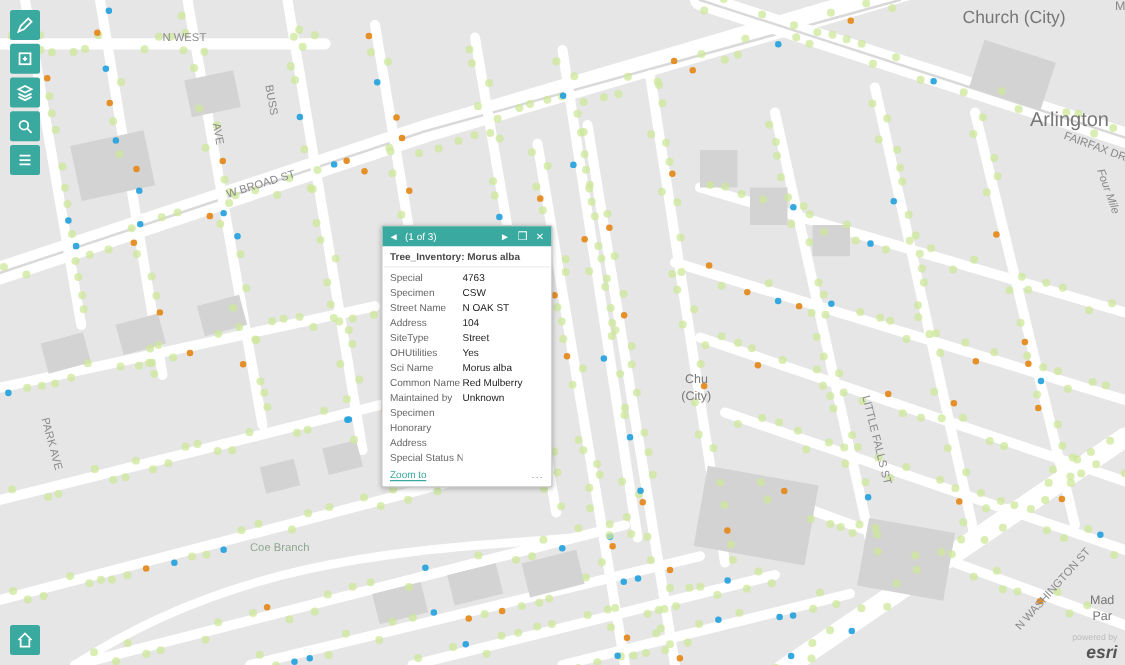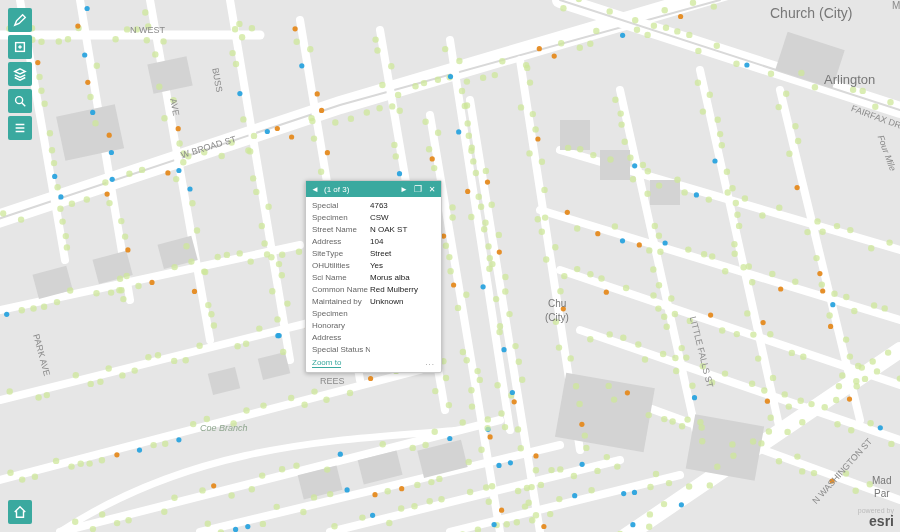--- a/index.html
+++ b/index.html
@@ -6,21 +6,21 @@
     font-family:"Segoe UI",Arial,sans-serif; font-size:11px; color:#4a4a4a; }
   .map { position:relative; width:900px; height:532px; background:#e6e6e6; }
   .street-label { position:absolute; font-size:9px; color:#8a8a8a; white-space:nowrap; pointer-events:none; }
   .toolbar{position:absolute;top:8px;left:8px;display:flex;flex-direction:column;gap:3px;z-index:40}
   .tool{width:24px;height:24px;background:#3aa99f;border-radius:2px;display:flex;align-items:center;justify-content:center;cursor:pointer}
   .tool svg{width:14px;height:14px;stroke:#fff;fill:none;stroke-width:1.6}
   .home-btn{position:absolute;bottom:8px;left:8px;width:24px;height:24px;background:#3aa99f;border-radius:2px;display:flex;align-items:center;justify-content:center;cursor:pointer;z-index:40}
   .home-btn svg{width:14px;height:14px;stroke:#fff;fill:none;stroke-width:1.6}
   .esri{position:absolute;right:6px;bottom:4px;z-index:40;text-align:right;line-height:1}
   .esri .p{font-size:7px;color:#bbb}
-  .esri .l{font-size:14px;font-weight:bold;color:#555;}
+  .esri .l{font-size:14px;font-weight:bold;color:#555;font-style:italic}
   .popup{position:absolute;left:305px;top:180px;width:135px;background:#fff;border:1px solid #c8c8c8;border-radius:2px;box-shadow:0 1px 4px rgba(0,0,0,.25);z-index:50;font-size:8px}
   .phead{background:#3aa99f;color:#fff;display:flex;align-items:center;height:16px;padding:0 4px;gap:4px}
   .phead .pager{flex:1;font-size:8px}
   .phead .ic{width:10px;display:flex;justify-content:center;cursor:pointer}
   .ptitle{font-weight:bold;padding:4px 6px 3px;font-size:8px;border-bottom:1px solid #eee;white-space:nowrap;overflow:hidden;text-overflow:ellipsis}
   .pbody{padding:2px 6px 0;max-height:160px;overflow:hidden}
   .row{display:flex;padding:1.5px 0;font-size:8px}
   .row .k{width:58px;color:#666;white-space:nowrap;overflow:hidden}
   .row .v{flex:1;color:#222;white-space:nowrap;overflow:hidden}
   .pfoot{display:flex;align-items:flex-start;justify-content:space-between;padding:3px 6px 4px;font-size:8px}
@@ -744,27 +744,27 @@
         <circle cx="528.7" cy="502.7" r="3.2" fill="#cde79a" fill-opacity="0.75"></circle>
         <circle cx="532.2" cy="520.2" r="3.2" fill="#cde79a" fill-opacity="0.75"></circle>
         <circle cx="543.9" cy="526.5" r="2.6" fill="#e58a1f" fill-opacity="0.95"></circle>
       </g>
 
     <circle cx="382" cy="200" r="4.5" fill="#2aa3de" stroke="#fff" stroke-width="1.5"></circle>
   </svg>
 
   <div class="street-label" style="left:130px;top:25px">N WEST</div>
   <div class="street-label" style="left:180px;top:142px;transform:rotate(-17deg)">W BROAD ST</div>
-  <div class="street-label" style="left:200px;top:423px;font-style:italic;color:#8fa68f">Coe Branch</div>
+  <div class="street-label" style="left:200px;top:433px;color:#8fa68f">Coe Branch</div>
   <div class="street-label" style="left:320px;top:376px">REES</div>
   <div class="street-label" style="left:850px;top:112px;transform:rotate(20deg)">FAIRFAX DR</div>
   <div class="street-label" style="left:868px;top:148px;transform:rotate(70deg);font-style:italic">Four Mile</div>
   <div class="street-label" style="left:800px;top:466px;transform:rotate(-48deg)">N WASHINGTON ST</div>
   <div class="street-label" style="left:665px;top:347px;transform:rotate(76deg)">LITTLE FALLS ST</div>
-  <div class="street-label" style="left:824px;top:72px;font-size:13px;color:#777">Arlington</div>
+  <div class="street-label" style="left:824px;top:88px;font-size:16px;color:#777">Arlington</div>
   <div class="street-label" style="left:20px;top:350px;transform:rotate(75deg)">PARK AVE</div>
   <div class="street-label" style="left:205px;top:75px;transform:rotate(80deg)">BUSS</div>
   <div class="street-label" style="left:770px;top:5px;font-size:14px;color:#777">Church (City)</div>
   <div class="street-label" style="left:548px;top:298px;font-size:10px;color:#777">Chu</div>
   <div class="street-label" style="left:545px;top:312px;font-size:10px;color:#777">(City)</div>
   <div class="street-label" style="left:872px;top:475px;font-size:10px;color:#777">Mad</div>
   <div class="street-label" style="left:874px;top:488px;font-size:10px;color:#777">Par</div>
   <div class="street-label" style="left:892px;top:0px;font-size:10px">MORIA</div>
   <div class="street-label" style="left:166px;top:102px;transform:rotate(80deg)">AVE</div>
 
@@ -810,20 +810,21 @@
   </div>
 
   <div class="popup">
     <div class="phead">
       <span class="ic">◄</span>
       <span class="pager">(1 of 3)</span>
       <span class="ic">►</span>
       <span class="ic" style="font-size:9px">❐</span>
       <span class="ic">✕</span>
     </div>
+    <div class="ptitle">Tree_Inventory: Morus alba</div>
     <div class="pbody" id="popup-body">
         <div class="row">
           <div class="k">Special</div>
           <div class="v">4763</div>
         </div>
         <div class="row">
           <div class="k">Specimen</div>
           <div class="v">CSW</div>
         </div>
         <div class="row">

